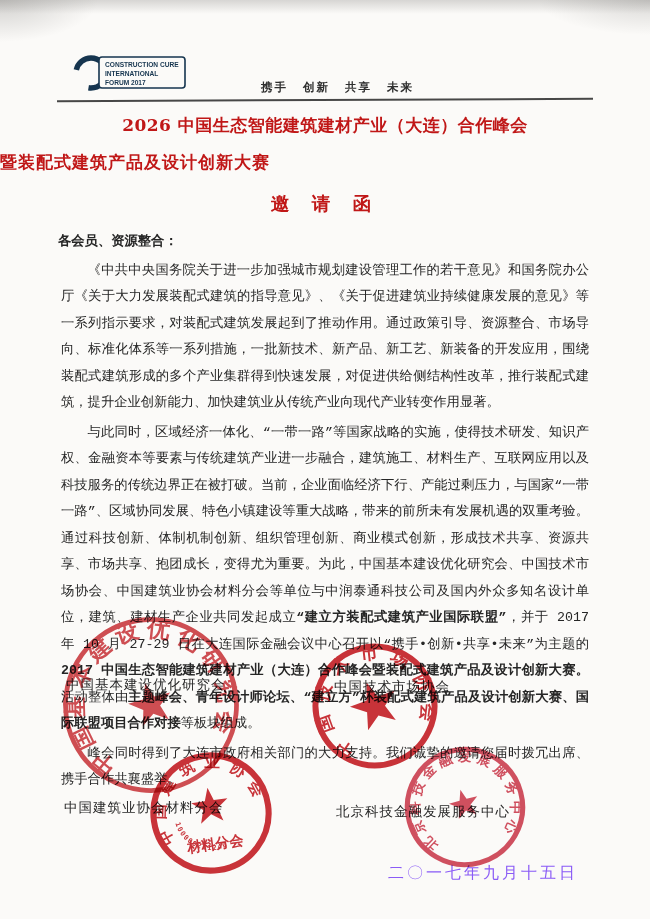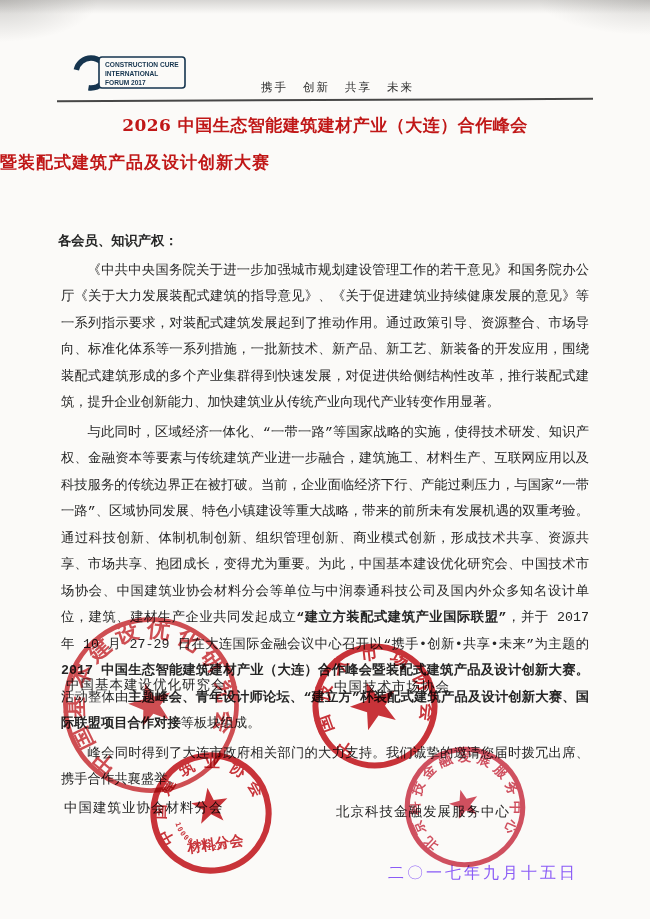--- a/index.html
+++ b/index.html
@@ -5,21 +5,21 @@
   html,body{margin:0;padding:0;}
   body{width:650px;height:919px;background:#e9e8e6;font-family:"DejaVu Serif","Liberation Serif",serif;}
   .page{position:relative;width:650px;height:919px;background:#fbfaf8;overflow:hidden;color:#222;}
   .page::before{content:"";position:absolute;left:0;top:0;right:0;height:46px;
     background:linear-gradient(180deg,rgba(120,118,115,.28),rgba(120,118,115,0) 30%),
       radial-gradient(ellipse 140px 60px at 0% 0%,rgba(80,78,75,.25),transparent 70%),
       radial-gradient(ellipse 160px 50px at 100% 0%,rgba(80,78,75,.2),transparent 70%);
     pointer-events:none;}
   .logo{position:absolute;left:70px;top:50px;}
   .slogan{position:absolute;left:261px;top:80px;display:flex;gap:15px;
-    font-size:11.5px;font-weight:normal;color:#2e2e2e;letter-spacing:2px;}
+    font-size:11.5px;font-weight:bold;color:#2e2e2e;letter-spacing:2px;}
   .rule{position:absolute;left:57px;top:99px;width:536px;border-top:2px solid #474747;transform:rotate(-.25deg);}
   .title1{position:absolute;left:0;right:0;top:114px;text-align:center;color:#c01717;font-size:17px;font-weight:bold;letter-spacing:.5px;}
   .title2{position:absolute;left:0;right:0;top:151px;text-align:left;color:#c01717;font-size:17px;font-weight:bold;letter-spacing:1px;}
   .invite{position:absolute;left:0;right:0;top:191px;text-align:center;color:#c01717;font-size:18.5px;font-weight:bold;letter-spacing:8px;}
   .body-block{position:absolute;left:58px;top:228px;width:534px;font-size:13.3px;line-height:26.5px;text-align:justify;color:#262626;}
   .salutation{font-weight:bold;}
   .body-block p{margin:3px;text-indent:2em;font-family:Liberation Mono, monospace;}
   .body-block .bold{font-weight:bold;}
   .sig{position:absolute;font-size:13.5px;color:#262626;letter-spacing:1px;z-index:2;}
   .sig1{left:66px;top:676px;} .sig2{left:334px;top:678px;}
@@ -45,23 +45,24 @@
   <div class="slogan" id="slogan">
       <span>携手</span>
       <span>创新</span>
       <span>共享</span>
       <span>未来</span>
     </div>
   <div class="rule"></div>
 
   <div class="title1">2026 中国生态智能建筑建材产业（大连）合作峰会</div>
   <div class="title2">暨装配式建筑产品及设计创新大赛</div>
+  <div class="invite">邀 请 函</div>
 
   <div class="body-block">
-    <div class="salutation">各会员、知识产权：</div>
+    <div class="salutation">各会员、资源整合：</div>
     <div id="paragraphs">
         <p><span>《中共中央国务院关于进一步加强城市规划建设管理工作的若干意见》和国务院办公厅《关于大力发展装配式建筑的指导意见》、《关于促进建筑业持续健康发展的意见》等一系列指示要求，对装配式建筑发展起到了推动作用。通过政策引导、资源整合、市场导向、标准化体系等一系列措施，一批新技术、新产品、新工艺、新装备的开发应用，围绕装配式建筑形成的多个产业集群得到快速发展，对促进供给侧结构性改革，推行装配式建筑，提升企业创新能力、加快建筑业从传统产业向现代产业转变作用显著。</span></p>
         <p><span>与此同时，区域经济一体化、“一带一路”等国家战略的实施，使得技术研发、知识产权、金融资本等要素与传统建筑产业进一步融合，建筑施工、材料生产、互联网应用以及科技服务的传统边界正在被打破。当前，企业面临经济下行、产能过剩压力，与国家“一带一路”、区域协同发展、特色小镇建设等重大战略，带来的前所未有发展机遇的双重考验。通过科技创新、体制机制创新、组织管理创新、商业模式创新，形成技术共享、资源共享、市场共享、抱团成长，变得尤为重要。为此，中国基本建设优化研究会、中国技术市场协会、中国建筑业协会材料分会等单位与中润泰通科技公司及国内外众多知名设计单位，建筑、建材生产企业共同发起成立</span><span class="bold">“建立方装配式建筑产业国际联盟”</span><span>，并于 2017 年 10 月 27-29 日在大连国际金融会议中心召开以“携手•创新•共享•未来”为主题的 </span><span class="bold">2017 中国生态智能建筑建材产业（大连）合作峰会暨装配式建筑产品及设计创新大赛。</span><span>活动整体由</span><span class="bold">主题峰会、青年设计师论坛、“建立方”杯装配式建筑产品及设计创新大赛、国际联盟项目合作对接</span><span>等板块组成。</span></p>
         <p><span>峰会同时得到了大连市政府相关部门的大力支持。我们诚挚的邀请您届时拨冗出席、携手合作共襄盛举。</span></p>
       </div>
   </div>
 
   <div class="sig sig1">中国基本建设优化研究会</div>
   <div class="sig sig2">中国技术市场协会</div>
   <div class="sig sig3">中国建筑业协会材料分会</div>

